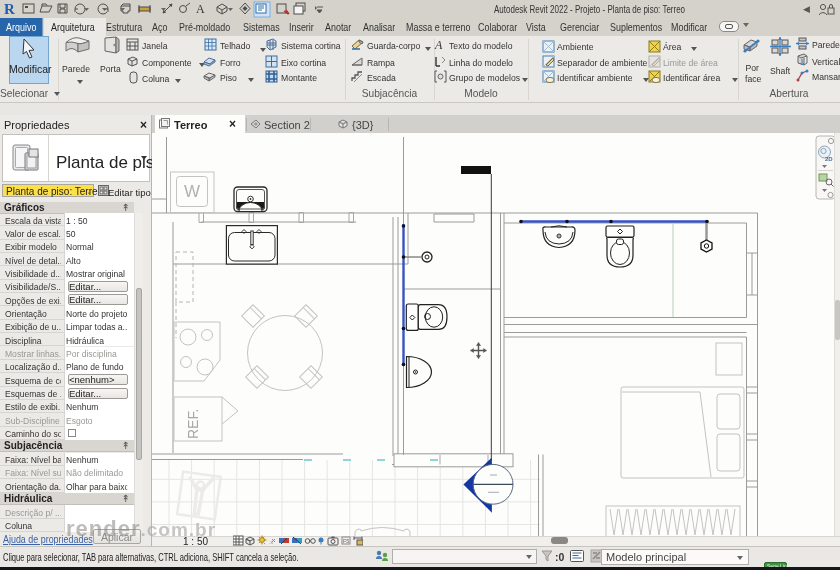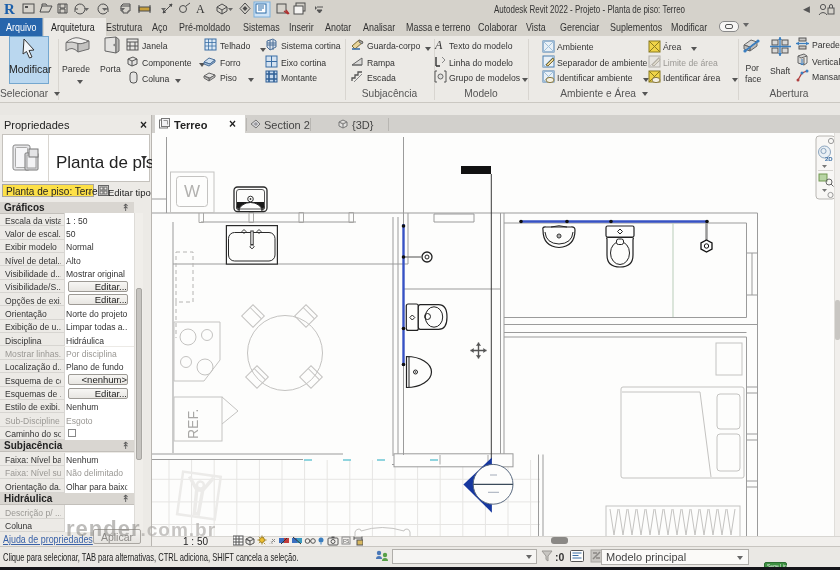--- a/index.html
+++ b/index.html
@@ -12,21 +12,21 @@
 .plabel{position:absolute;bottom:1px;height:13px;line-height:12px;font-size:10.2px;color:#555;text-align:center;white-space:nowrap}
 .psep{position:absolute;top:3px;bottom:2px;width:1px;background:#d8d5d0}
 .ric{position:absolute;font-size:9.5px;color:#333;white-space:nowrap;transform:scaleX(0.91);transform-origin:left center}
 .arr{display:inline-block;width:0;height:0;border-left:3px solid transparent;border-right:3px solid transparent;border-top:4px solid #555;vertical-align:middle;margin-left:3px}
 .props{top:115px;left:0;width:152px;height:431px;background:#eceae6;border-right:1px solid #b9b6b1}
 .prow{position:absolute;left:0;width:108px;height:13.35px;border-bottom:1px solid #d7d5d1;font-size:9.8px}
 .plab{position:absolute;left:5px;top:1.5px;width:62px;overflow:hidden;white-space:nowrap;color:#333;font-size:9.5px;transform:scaleX(0.9);transform-origin:left center}
 .pval{position:absolute;left:66px;top:1.5px;width:68px;overflow:hidden;white-space:nowrap;color:#333;background:#fff;height:11px;font-size:9.5px;transform:scaleX(0.9);transform-origin:left center}
 .pvc{position:absolute;left:64px;top:0;width:70px;height:13.35px;background:#fff;border-left:1px solid #d7d5d1}
 .phead{position:absolute;left:0;width:134px;height:12px;background:#d9d6d1;border-bottom:1px solid #c2bfba;font-weight:bold;font-size:10px;color:#222;padding-left:4px;line-height:12px}
-.pbtn{position:absolute;left:68px;top:1px;width:60px;height:11px;background:linear-gradient(#f7f6f4,#e8e6e2);border:1px solid #9d9a95;border-radius:2px;font-size:9.5px;text-align:right;line-height:10px;color:#222}
+.pbtn{position:absolute;left:68px;top:1px;width:60px;height:11px;background:linear-gradient(#f7f6f4,#e8e6e2);border:1px solid #9d9a95;border-radius:2px;font-size:9.5px;text-align:left;line-height:10px;color:#222}
 .gray{color:#9a9894}
 .statusbar{top:546px;left:0;width:840px;height:21px;background:#eae8e4;border-top:1px solid #c8c5c0}
 .blackbar{top:567px;left:0;width:840px;height:3px;background:#15151a}
 .vtabs{top:115px;left:152px;width:688px;height:18px;background:#d2d0cc}
 .canvas{top:133px;left:152px;width:688px;height:403px;background:#fdfdfc;overflow:hidden}
 .hscroll{top:536px;left:152px;width:688px;height:10px;background:#f1efec;border-top:1px solid #d8d6d2}
 .vscroll{top:133px;left:834px;width:6px;height:403px;background:#f1efec;border-left:1px solid #e0deda}
 .combo{background:#fde047;border:1px solid #a9a6a1;position:absolute}
 .chev{position:absolute;width:0;height:0;border-left:3.5px solid transparent;border-right:3.5px solid transparent;border-top:4px solid #666}
 .wmtxt{position:absolute;font-weight:bold;letter-spacing:1px;pointer-events:none}
@@ -127,21 +127,20 @@
 <div class="chev" style="left:743px;top:23px"></div>
 <div class="ab ribbon">
 <div class="psep" style="left:58px"></div>
 <div class="psep" style="left:345px"></div>
 <div class="psep" style="left:434px"></div>
 <div class="psep" style="left:528px"></div>
 <div class="psep" style="left:738px"></div>
 <div class="plabel" style="left:0;width:58px">Selecionar <span class="arr"></span></div>
 <div class="plabel" style="left:345px;width:89px">Subjacência</div>
 <div class="plabel" style="left:434px;width:94px">Modelo</div>
-<div class="plabel" style="left:528px;width:152px">Ambiente e Área <span class="arr"></span></div>
 <div class="plabel" style="left:738px;width:102px">Abertura</div>
 </div>
 <div class="ab" style="left:9px;top:36px;width:40px;height:48px;background:#bad7ef;border:1px solid #74a7cf"></div>
 <svg class="ab" style="left:20px;top:38px" width="18" height="22" viewBox="0 0 18 22">
     <path d="M4 1 L14 12 L9 12.5 L12 19 L9.5 20 L6.5 13.5 L3 16 Z" fill="#f2f6fa" stroke="#333"></path>
   </svg>
 <div class="ab" style="left:9px;top:63px;width:40px;text-align:center;font-size:10.5px;color:#222">Modificar</div>
 <svg class="ab" style="left:64px;top:35px" width="28" height="21" viewBox="0 0 28 21">
     <path d="M2 7.5 Q9 1.5 15 3 L25 6 Q18 9.5 14 8.5 Z" fill="#f0efed" stroke="#6e6e6e"></path>
     <path d="M2 7.5 V16 Q8 10.5 14 17 V8.5 Q8 6 2 7.5 Z" fill="#d2d1cf" stroke="#6e6e6e"></path>

